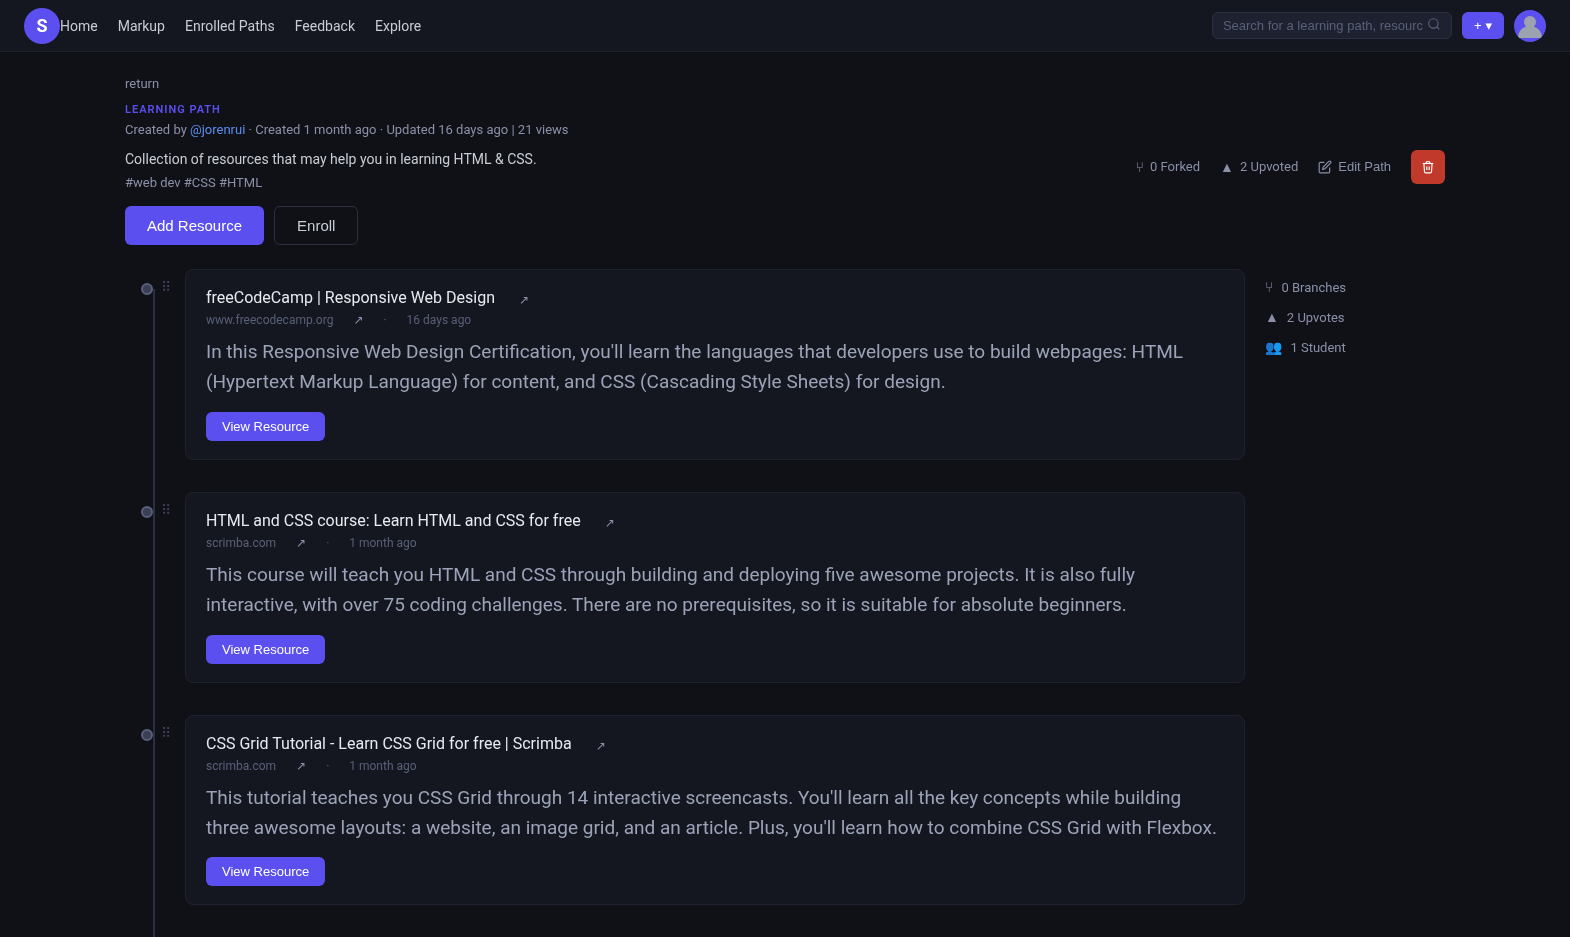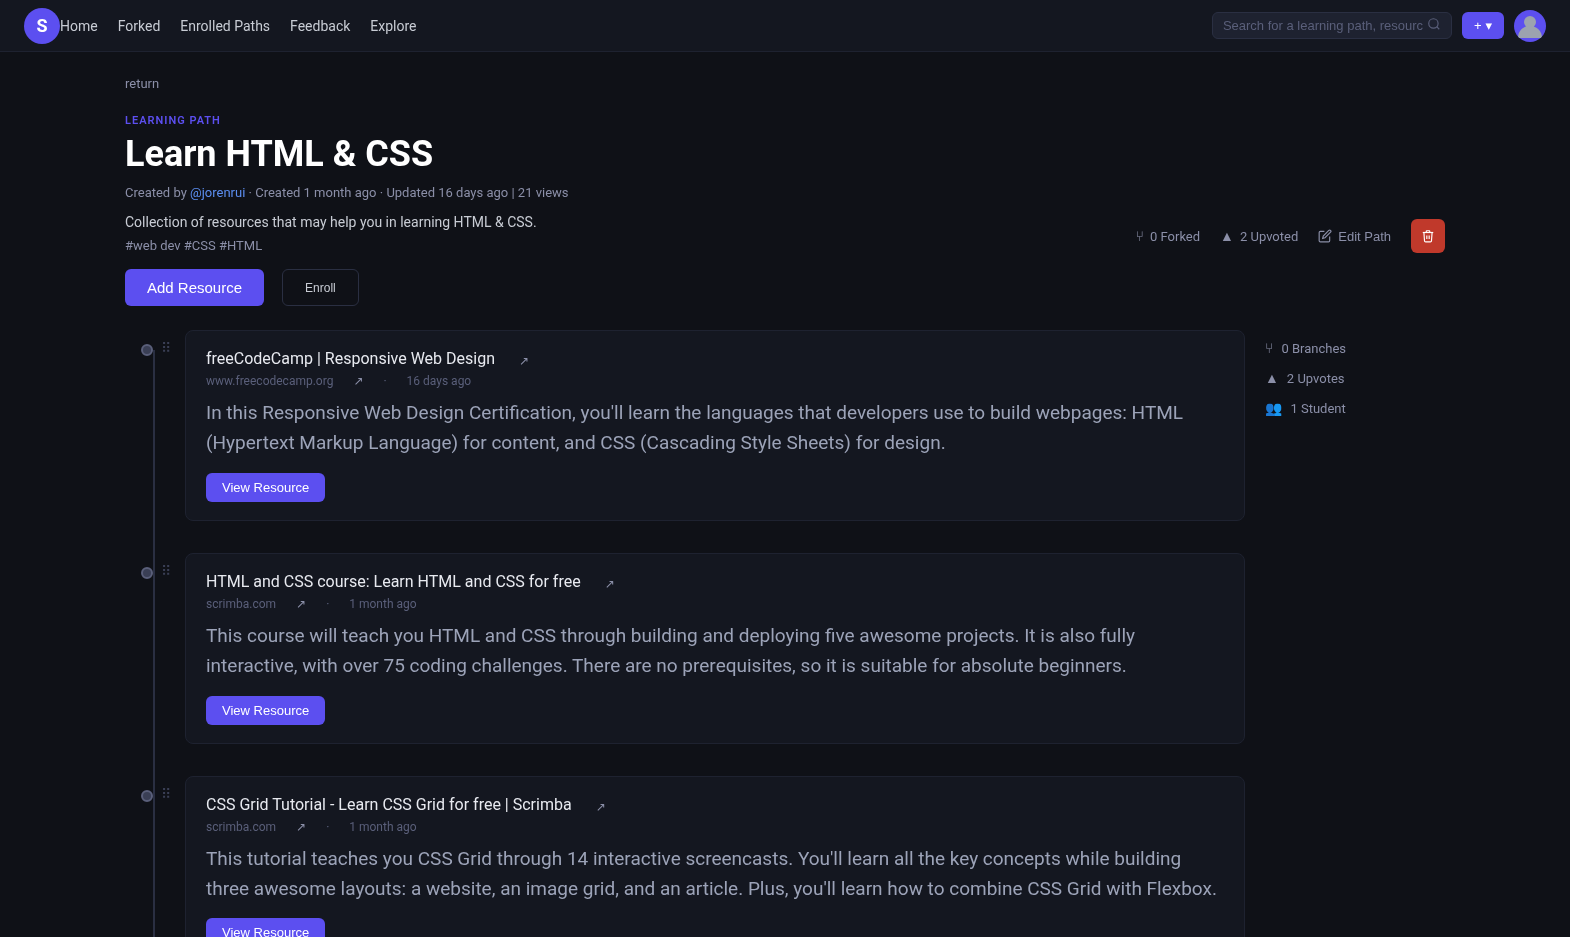--- a/index.html
+++ b/index.html
@@ -92,23 +92,22 @@
     }
     .breadcrumb a {
       color: #8b8fa8;
       text-decoration: none;
     }
 
     
     .path-header {
       display: flex;
       justify-content: space-between;
-      align-items: flex-end;
+      align-items: center;
       margin-bottom: 8px;
-      margin-top: 11px;
     }
     .path-header-left { flex: 1; }
     .path-label {
       color: #5c4ff0;
       font-size: 11px;
       font-weight: 600;
       letter-spacing: 1px;
       text-transform: uppercase;
       margin-bottom: 6px;
     }
@@ -164,40 +163,40 @@
       height: 34px;
       cursor: pointer;
       display: flex;
       align-items: center;
       justify-content: center;
       font-size: 16px;
     }
 
     .path-action-buttons {
       display: flex;
-      gap: 18px;
+      gap: 10px;
       margin-top: 16px;
     }
     .btn-add-resource {
       background: #5c4ff0;
       color: #fff;
       border: none;
       border-radius: 6px;
       padding: 10px 22px;
       font-size: 15px;
       cursor: pointer;
       font-weight: 500;
     }
     .btn-enroll {
       background: transparent;
       color: #c8ccd4;
       border: 1px solid #2a2f42;
       border-radius: 6px;
       padding: 10px 22px;
-      font-size: 12px;
+      font-size: 15px;
       cursor: pointer;
     }
 
     
     .content-layout {
       display: flex;
       gap: 0;
       margin-top: 24px;
     }
     .resources-list {
@@ -323,21 +322,21 @@
   </style>
 </head>
 <body>
 
 <nav class="navbar">
   <div class="logo-circle">
     <span>S</span>
   </div>
   <div class="nav-links">
     <a href="#">Home</a>
-    <a href="#">Forked</a>
+    <a href="#">Markup</a>
     <a href="#">Enrolled Paths</a>
     <a href="#">Feedback</a>
     <a href="#">Explore</a>
   </div>
   <div class="nav-right">
     <div class="search-bar">
       <input type="text" placeholder="Search for a learning path, resource..." style="">
       <span class="search-icon-svg">
         <svg width="14" height="14" viewBox="0 0 24 24" fill="none" stroke="currentColor" stroke-width="2">
           <circle cx="11" cy="11" r="8"></circle>
@@ -360,21 +359,20 @@
 
 <div class="main-content">
 
   <div class="breadcrumb">
     <a href="#">return</a>
   </div>
 
   <div class="path-header">
     <div class="path-header-left">
       <div class="path-label">LEARNING PATH</div>
-      <div class="path-title">Learn HTML &amp; CSS</div>
       <div class="path-meta">
         Created by <a href="#">@jorenrui</a> · Created 1 month ago · Updated 16 days ago | 21 views
       </div>
       <div class="path-description">Collection of resources that may help you in learning HTML &amp; CSS.</div>
       <div class="path-tags">#web dev #CSS #HTML</div>
     </div>
     <div class="path-actions">
       <div class="action-stat">
         <span class="stat-icon">⑂</span>
         <span>0 Forked</span>

